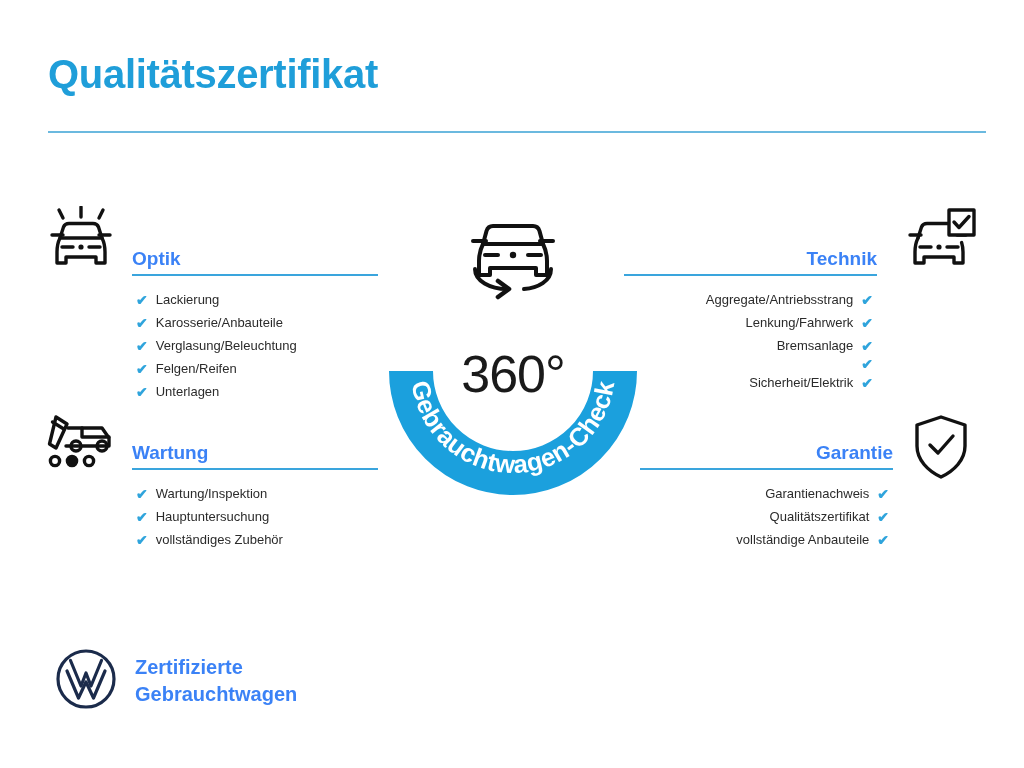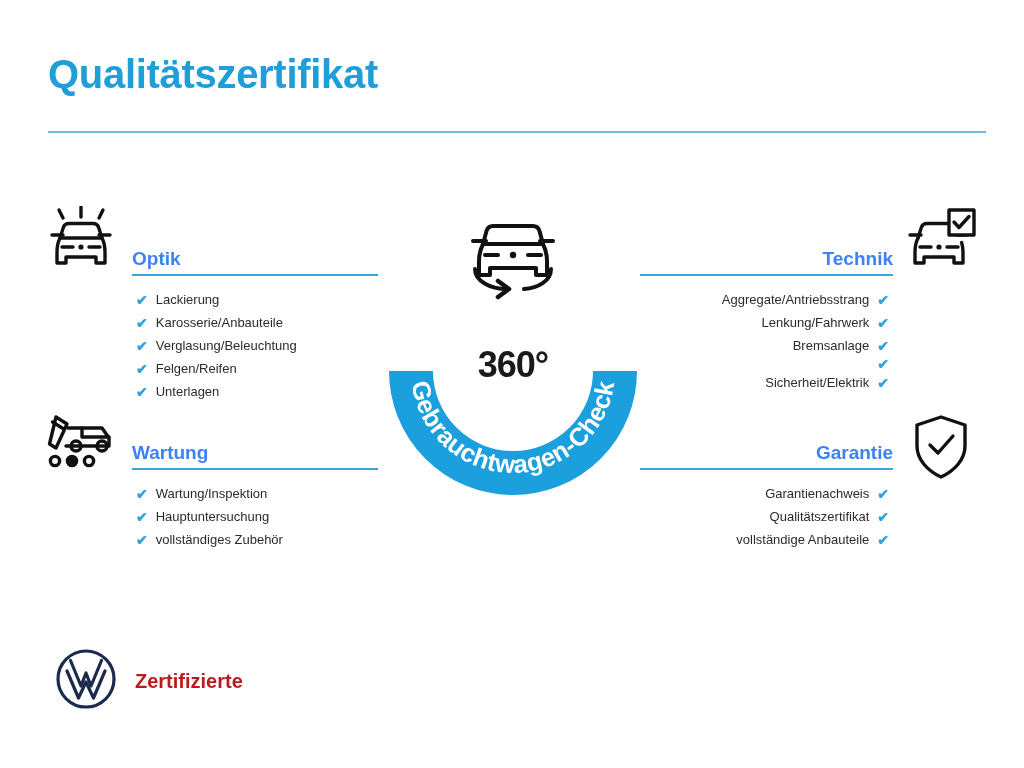--- a/index.html
+++ b/index.html
@@ -92,21 +92,21 @@
 
   
   .right { text-align: right; }
   .right .sec-title { right: 0; }
   .right .sec-list li { justify-content: flex-end; padding-right: 4px; }
   .right .chk { margin-left: 8px; }
 
   
   #sec-optik    { left: 132px; top: 238px; width: 246px; }
   #sec-wartung  { left: 132px; top: 432px; width: 246px; }
-  #sec-technik  { left: 640px; top: 238px; width: 253px; }
+  #sec-technik  { left: 624px; top: 238px; width: 253px; }
   #sec-garantie { left: 640px; top: 432px; width: 253px; }
 
   
   .icon-box { position: absolute; }
   #icon-optik    { left: 46px;  top: 206px; }
   #icon-wartung  { left: 46px;  top: 414px; }
   #icon-technik  { left: 908px; top: 208px; }
   #icon-garantie { left: 912px; top: 414px; }
 
   
@@ -117,39 +117,39 @@
     width: 270px;
     height: 300px;
   }
   #badge svg { display: block; }
   .badge-num {
     position: absolute;
     left: 0;
     top: 0;
     width: 270px;
     text-align: center;
-    font-size: 36px;
-    font-weight: bold;
+    font-size: 52px;
+    font-weight: normal;
     color: #1a1a1a;
     letter-spacing: -1px;
   }
 
   
   #footer {
     position: absolute;
     left: 55px;
     top: 648px;
     display: flex;
     align-items: center;
   }
   .vw-text {
     margin-left: 18px;
     font-size: 20px;
     font-weight: bold;
-    color: #b91c1c;
+    color: #3b82f6;
     line-height: 27px;
   }
   .vw-text div { white-space: nowrap; }
 </style>
 </head>
 <body>
 
 <div id="page">
 
   <div class="title">Qualitätszertifikat</div>
@@ -335,16 +335,17 @@
   <div id="footer">
     <span>
       <svg width="62" height="62" viewBox="0 0 62 62" fill="none" stroke="#1b2b4b" stroke-width="3.2" stroke-linejoin="round" stroke-linecap="round">
         <circle cx="31" cy="31" r="28"></circle>
         <path d="M15.5 12.5 L26 38 L31 25 L36 38 L46.5 12.5"></path>
         <path d="M12 23 L23.5 50 L31 34 L38.5 50 L50 23"></path>
       </svg>
     </span>
     <span class="vw-text">
       <div>Zertifizierte</div>
+      <div>Gebrauchtwagen</div>
     </span>
   </div>
 
 </div>
 
 </body></html>

